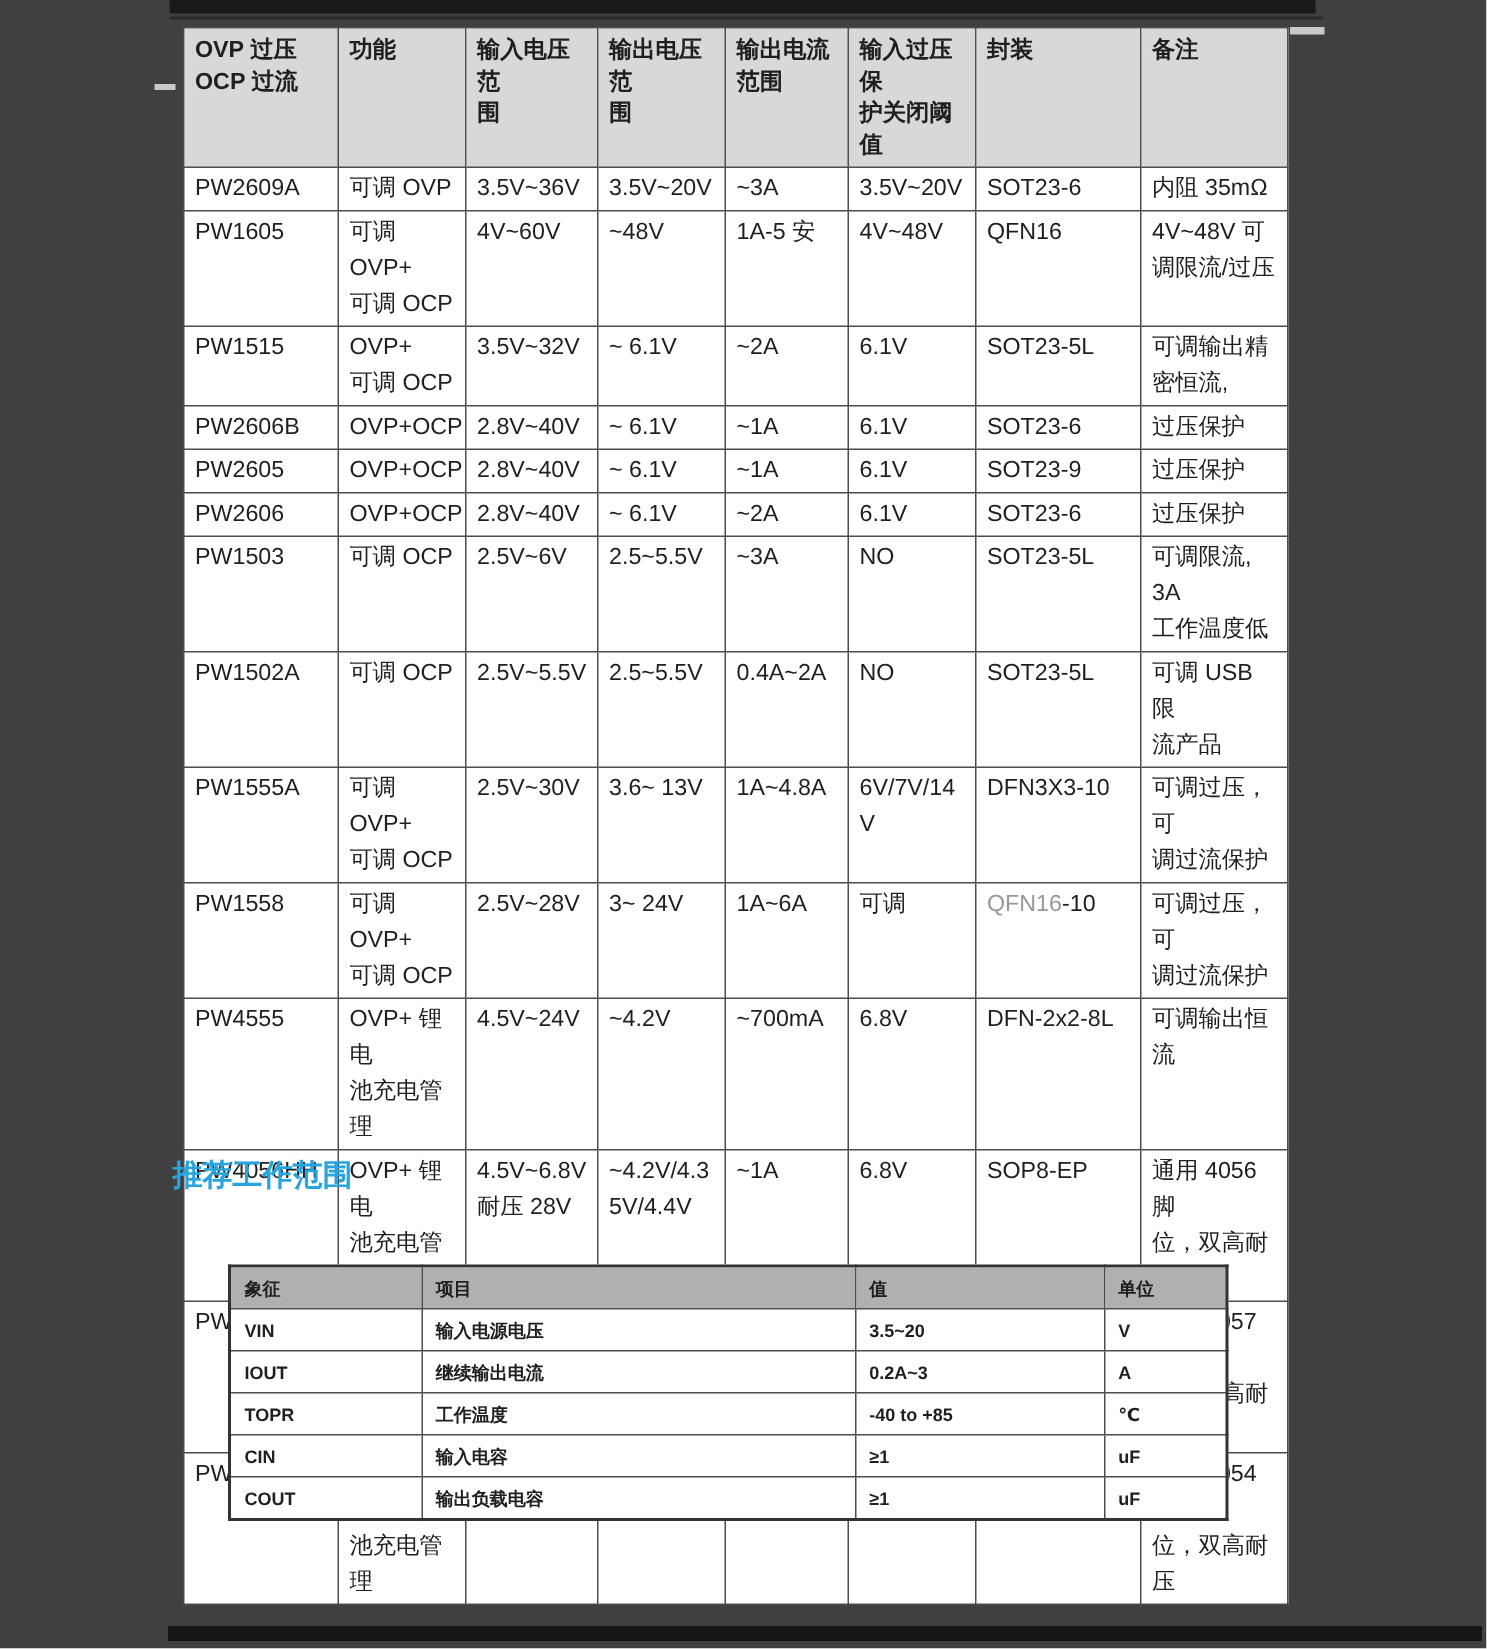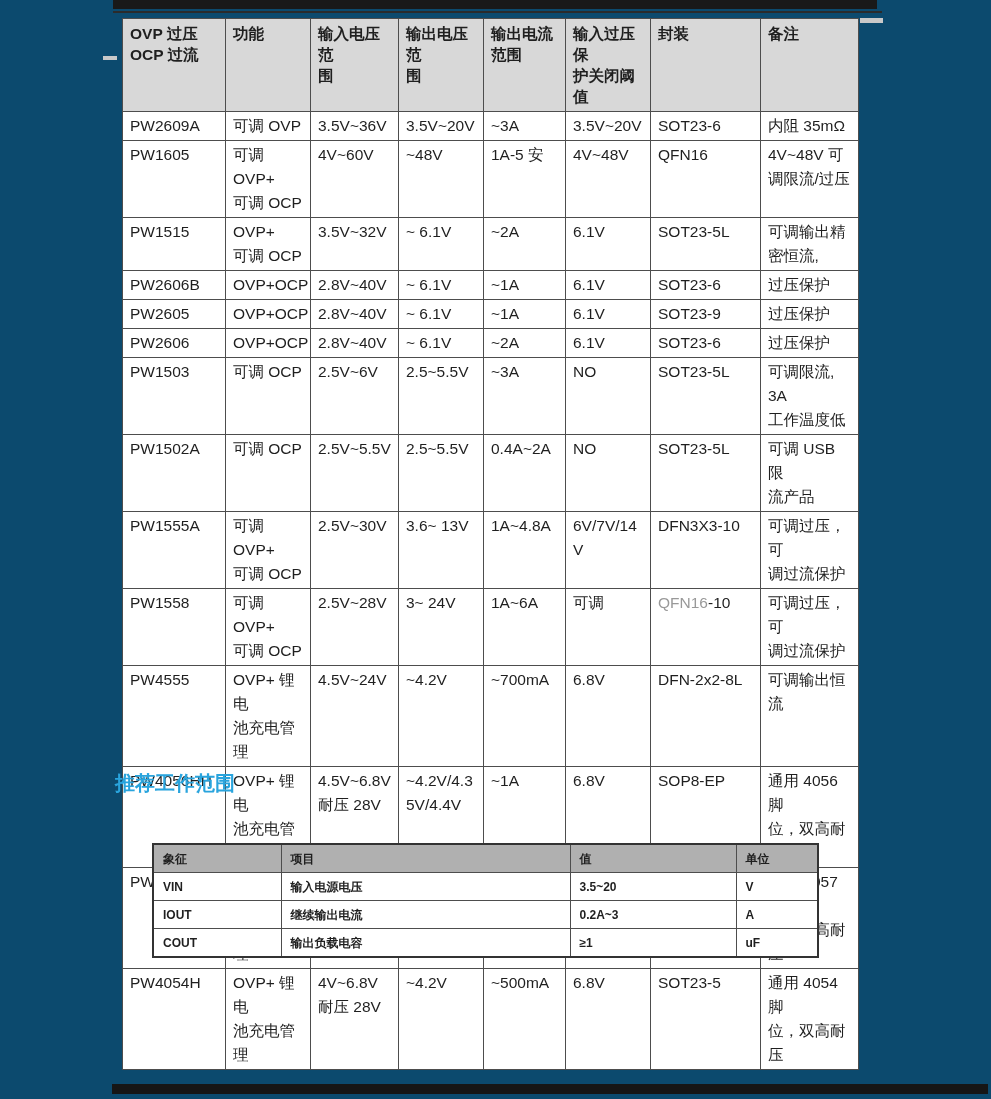--- a/index.html
+++ b/index.html
@@ -1,19 +1,19 @@
 <!DOCTYPE html>
 <html><head>
 <meta charset="utf-8">
 <style>
   html,body{margin:0;padding:0;background:#ffffff;}
   .page{
     position:relative;
     width:991px;height:1099px;
-    background:#0c4a6e;
+    background:#404040;
     font-family:"Liberation Sans","DejaVu Sans",sans-serif;
     color:#1f1f1f;
     overflow:hidden;
   }
   .rule{position:absolute;background:#191919;}
   .rule-thick{left:113px;top:0;width:764px;height:9px;}
   .rule-thin{left:113px;top:11px;width:769px;height:2px;background:#2b2b2b;}
   .dash{position:absolute;background:#c9c9c9;}
   .dash-right{left:860px;top:18px;width:23px;height:5px;}
   .dash-left{left:103px;top:56px;width:14px;height:4px;}
@@ -296,20 +296,32 @@
           <td>3.5~20</td>
           <td>V</td>
         </tr>
         <tr>
           <td>IOUT</td>
           <td>继续输出电流</td>
           <td>0.2A~3</td>
           <td>A</td>
         </tr>
         <tr>
+          <td>TOPR</td>
+          <td>工作温度</td>
+          <td>-40 to +85</td>
+          <td>℃</td>
+        </tr>
+        <tr>
+          <td>CIN</td>
+          <td>输入电容</td>
+          <td>≥1</td>
+          <td>uF</td>
+        </tr>
+        <tr>
           <td>COUT</td>
           <td>输出负载电容</td>
           <td>≥1</td>
           <td>uF</td>
         </tr>
       </tbody>
     </table>
 
   <div class="rule rule-bottom"></div>
 

